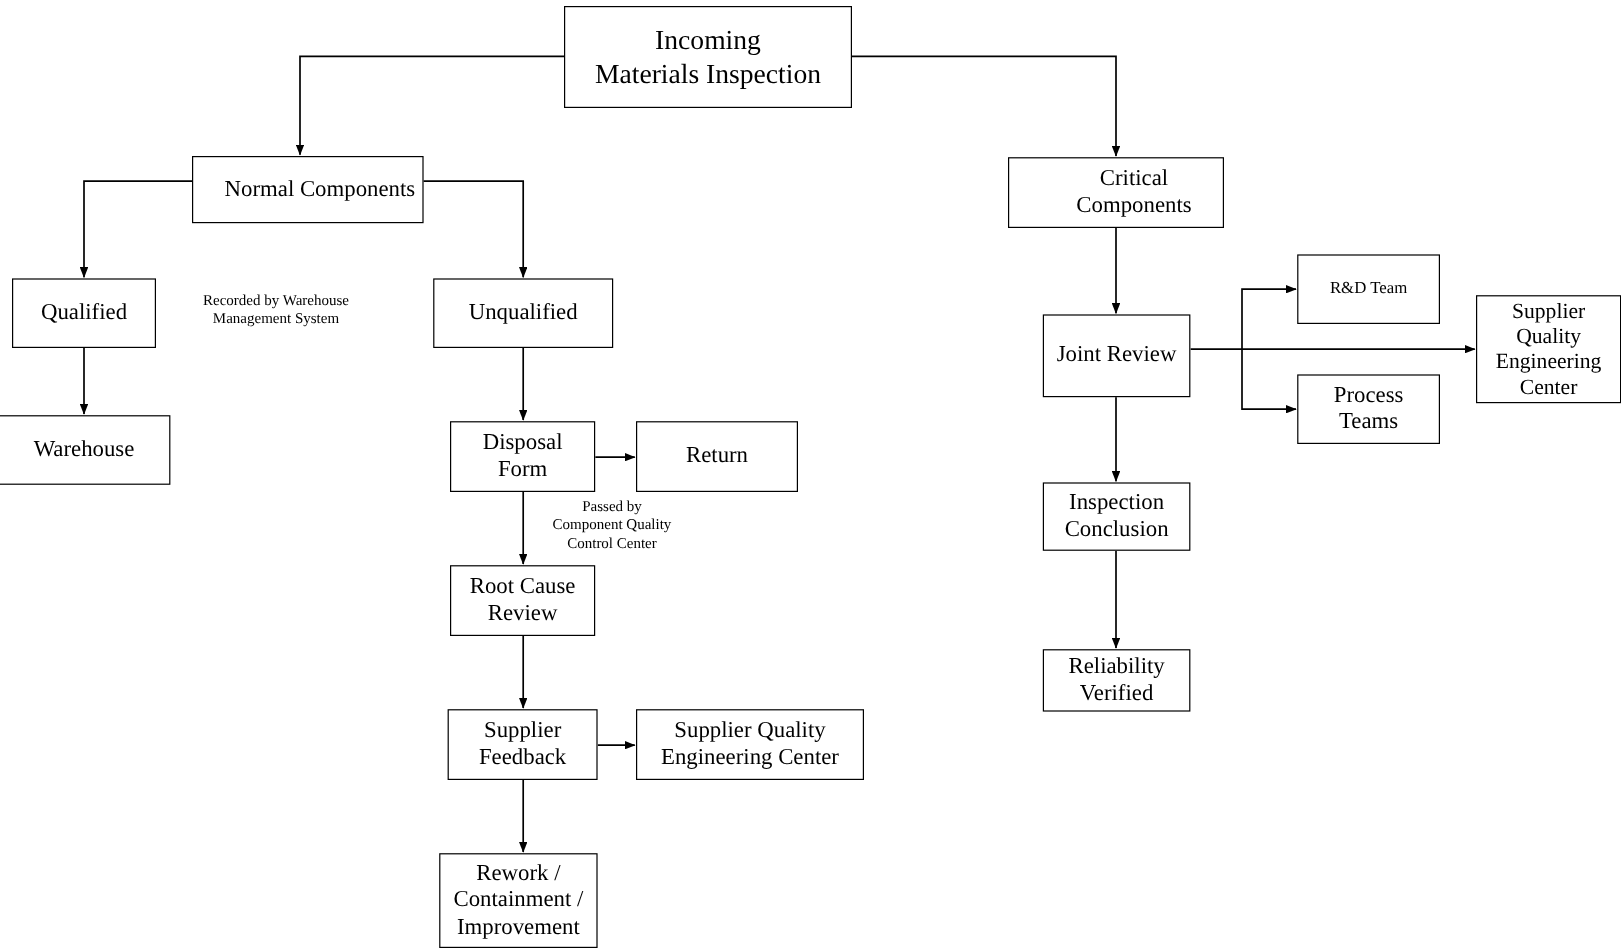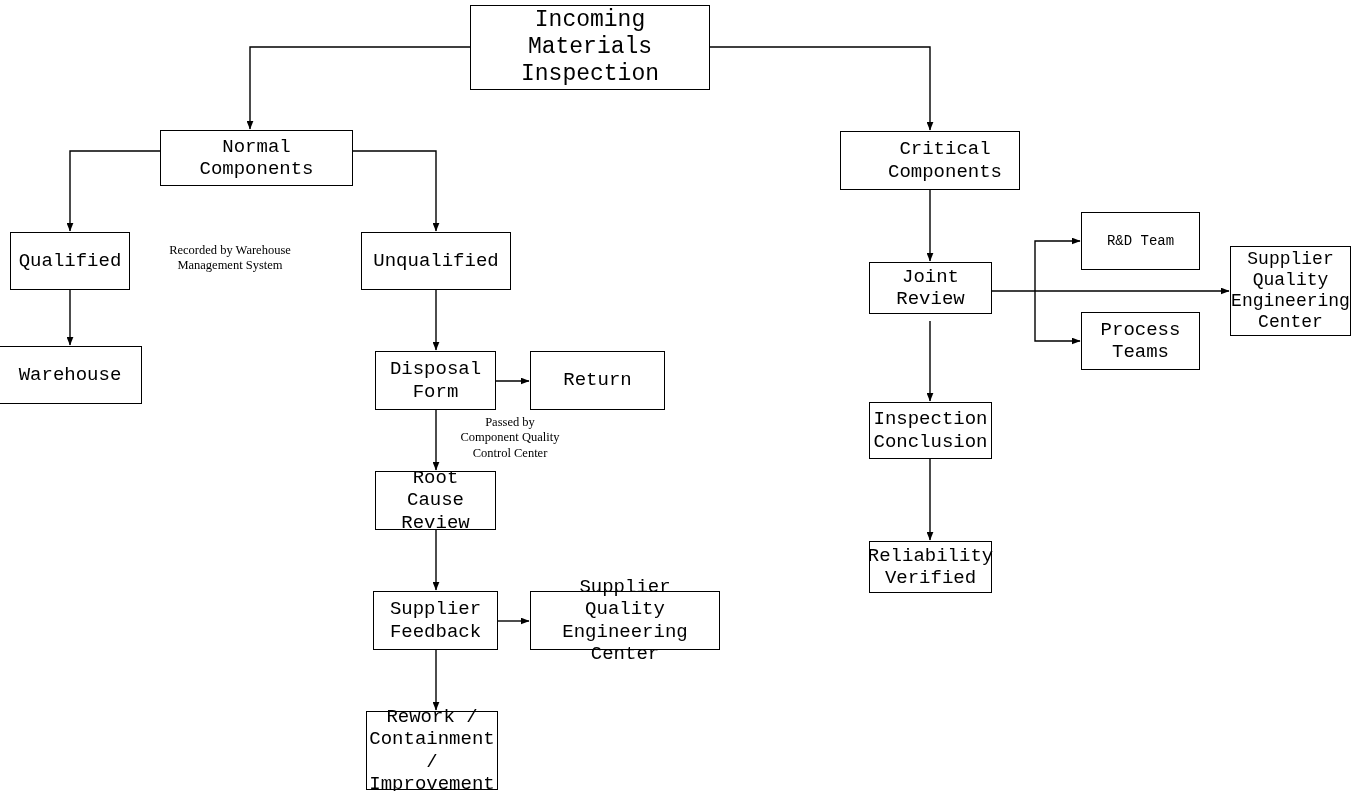--- a/index.html
+++ b/index.html
@@ -29,37 +29,37 @@
     position: absolute;
     box-sizing: border-box;
     border: 1.4px solid #000000;
     background: #ffffff;
     display: flex;
     align-items: center;
     justify-content: center;
     text-align: center;
     line-height: 1.18;
     color: #000000;
-    font-family: Liberation Mono, monospace;
+    font-family: Liberation Serif, serif;
   }
   .node .label { display: block; padding: 0 6px; white-space: pre-line; }
 
   .n-root        { left: 470px; top: 5px;   width: 240px; height: 85px; font-size: 23px; }
   .n-normal      { left: 160px; top: 130px; width: 193px; height: 56px; font-size: 19px; justify-content: flex-end; }
   .n-critical    { left: 840px; top: 131px; width: 180px; height: 59px; font-size: 19px; padding-left: 30px; }
   .n-qualified   { left: 10px;  top: 232px; width: 120px; height: 58px; font-size: 19px; }
   .n-warehouse   { left: -2px;  top: 346px; width: 144px; height: 58px; font-size: 19px; }
   .n-unqualified { left: 361px; top: 232px; width: 150px; height: 58px; font-size: 19px; }
   .n-disposal    { left: 375px; top: 351px; width: 121px; height: 59px; font-size: 19px; }
   .n-return      { left: 530px; top: 351px; width: 135px; height: 59px; font-size: 19px; }
   .n-rootcause   { left: 375px; top: 471px; width: 121px; height: 59px; font-size: 19px; }
   .n-feedback    { left: 373px; top: 591px; width: 125px; height: 59px; font-size: 19px; }
   .n-sqec-mid    { left: 530px; top: 591px; width: 190px; height: 59px; font-size: 19px; text-align: center; }
   .n-rework      { left: 366px; top: 711px; width: 132px; height: 79px; font-size: 19px; }
-  .n-joint       { left: 869px; top: 262px; width: 123px; height: 52px; font-size: 19px; }
+  .n-joint       { left: 869px; top: 262px; width: 123px; height: 69px; font-size: 19px; }
   .n-rd          { left: 1081px; top: 212px; width: 119px; height: 58px; font-size: 14px; text-align: center; }
   .n-process     { left: 1081px; top: 312px; width: 119px; height: 58px; font-size: 19px; }
   .n-sqec-right  { left: 1230px; top: 246px; width: 121px; height: 90px; font-size: 18px; }
   .n-inspconc    { left: 869px; top: 402px; width: 123px; height: 57px; font-size: 19px; }
   .n-reliability { left: 869px; top: 541px; width: 123px; height: 52px; font-size: 19px; }
 
   .edge-label {
     position: absolute;
     font-family: "Liberation Serif", "DejaVu Serif", serif;
     font-size: 12.5px;

